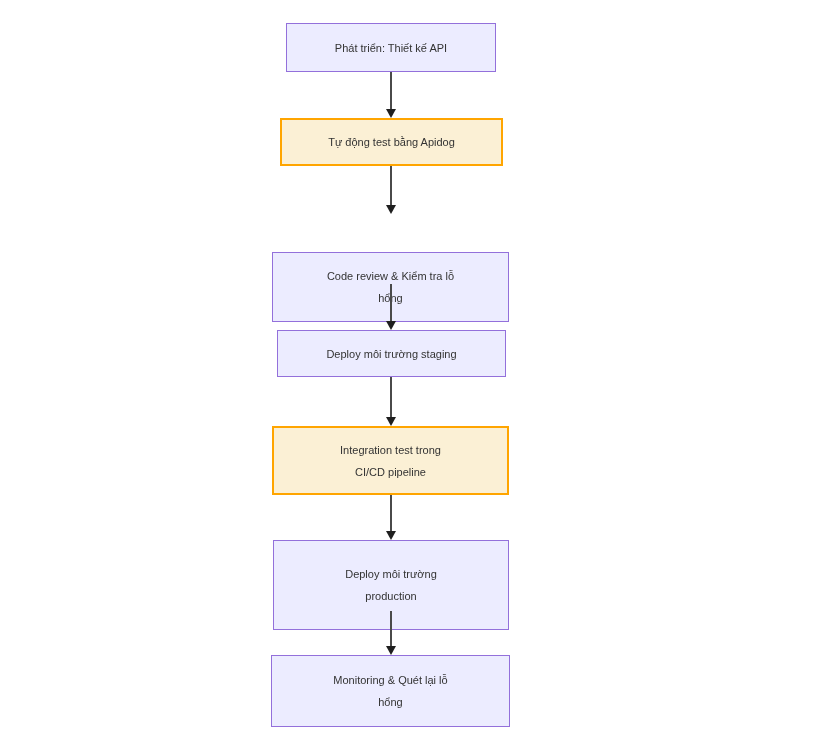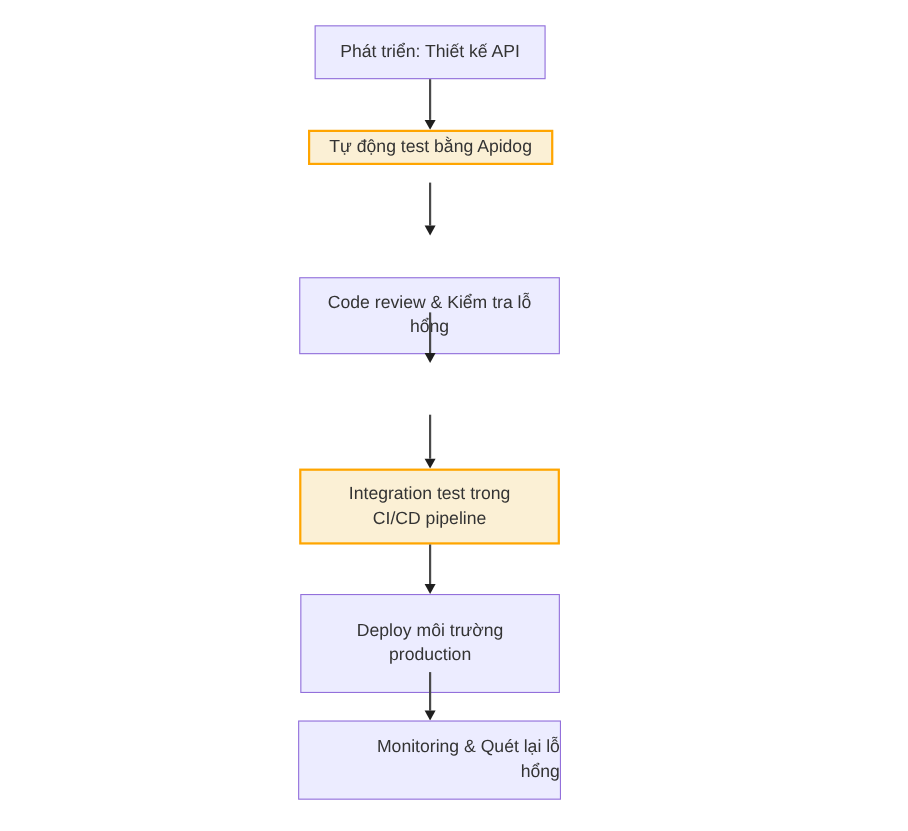--- a/index.html
+++ b/index.html
@@ -16,44 +16,44 @@
     overflow: hidden;
   }
   .node {
     position: absolute;
     box-sizing: border-box;
     display: flex;
     flex-direction: column;
     align-items: center;
     justify-content: center;
     text-align: center;
-    font-size: 16px;
+    font-size: 11px;
     line-height: 22px;
     color: var(--text, #333333);
   }
   .node .line {
     display: block;
     white-space: nowrap;
   }
   .node.purple {
     background: var(--purple_fill, #ECECFF);
     border: 1px solid var(--purple_border, #9370DB);
   }
   .node.orange {
     background: var(--orange_fill, #FBF0D5);
     border: 2px solid var(--orange_border, #FFA500);
   }
   
   .n1 { left: 286px; top: 23px;  width: 210px; height: 49px; }
-  .n2 { left: 280px; top: 118px; width: 223px; height: 32px; }
+  .n2 { left: 280px; top: 118px; width: 223px; height: 48px; }
   .n3 { left: 272px; top: 214px; width: 237px; height: 70px; margin-top: 38px; }
   .n4 { left: 277px; top: 330px; width: 229px; height: 47px; }
   .n5 { left: 272px; top: 426px; width: 237px; height: 69px; }
   .n6 { left: 273px; top: 540px; width: 236px; height: 90px; }
-  .n7 { left: 271px; top: 655px; width: 239px; height: 72px; align-items: flex-end; }
+  .n7 { left: 271px; top: 655px; width: 239px; height: 72px; }
 
   .arrow {
     position: absolute;
     left: 386px;
     width: 10px;
     display: flex;
     flex-direction: column;
     align-items: center;
   }
   .arrow .shaft {
@@ -103,20 +103,24 @@
   <div class="node purple n3">
     <span class="line">Code review &amp; Kiểm tra lỗ</span>
     <span class="line">hổng</span>
   </div>
 
   <div class="arrow a3">
     <div class="shaft"></div>
     <div class="head"></div>
   </div>
 
+  <div class="node purple n4">
+    <span class="line">Deploy môi trường staging</span>
+    <span class="line"></span>
+  </div>
 
   <div class="arrow a4">
     <div class="shaft"></div>
     <div class="head"></div>
   </div>
 
   <div class="node orange n5">
     <span class="line">Integration test trong</span>
     <span class="line">CI/CD pipeline</span>
   </div>

